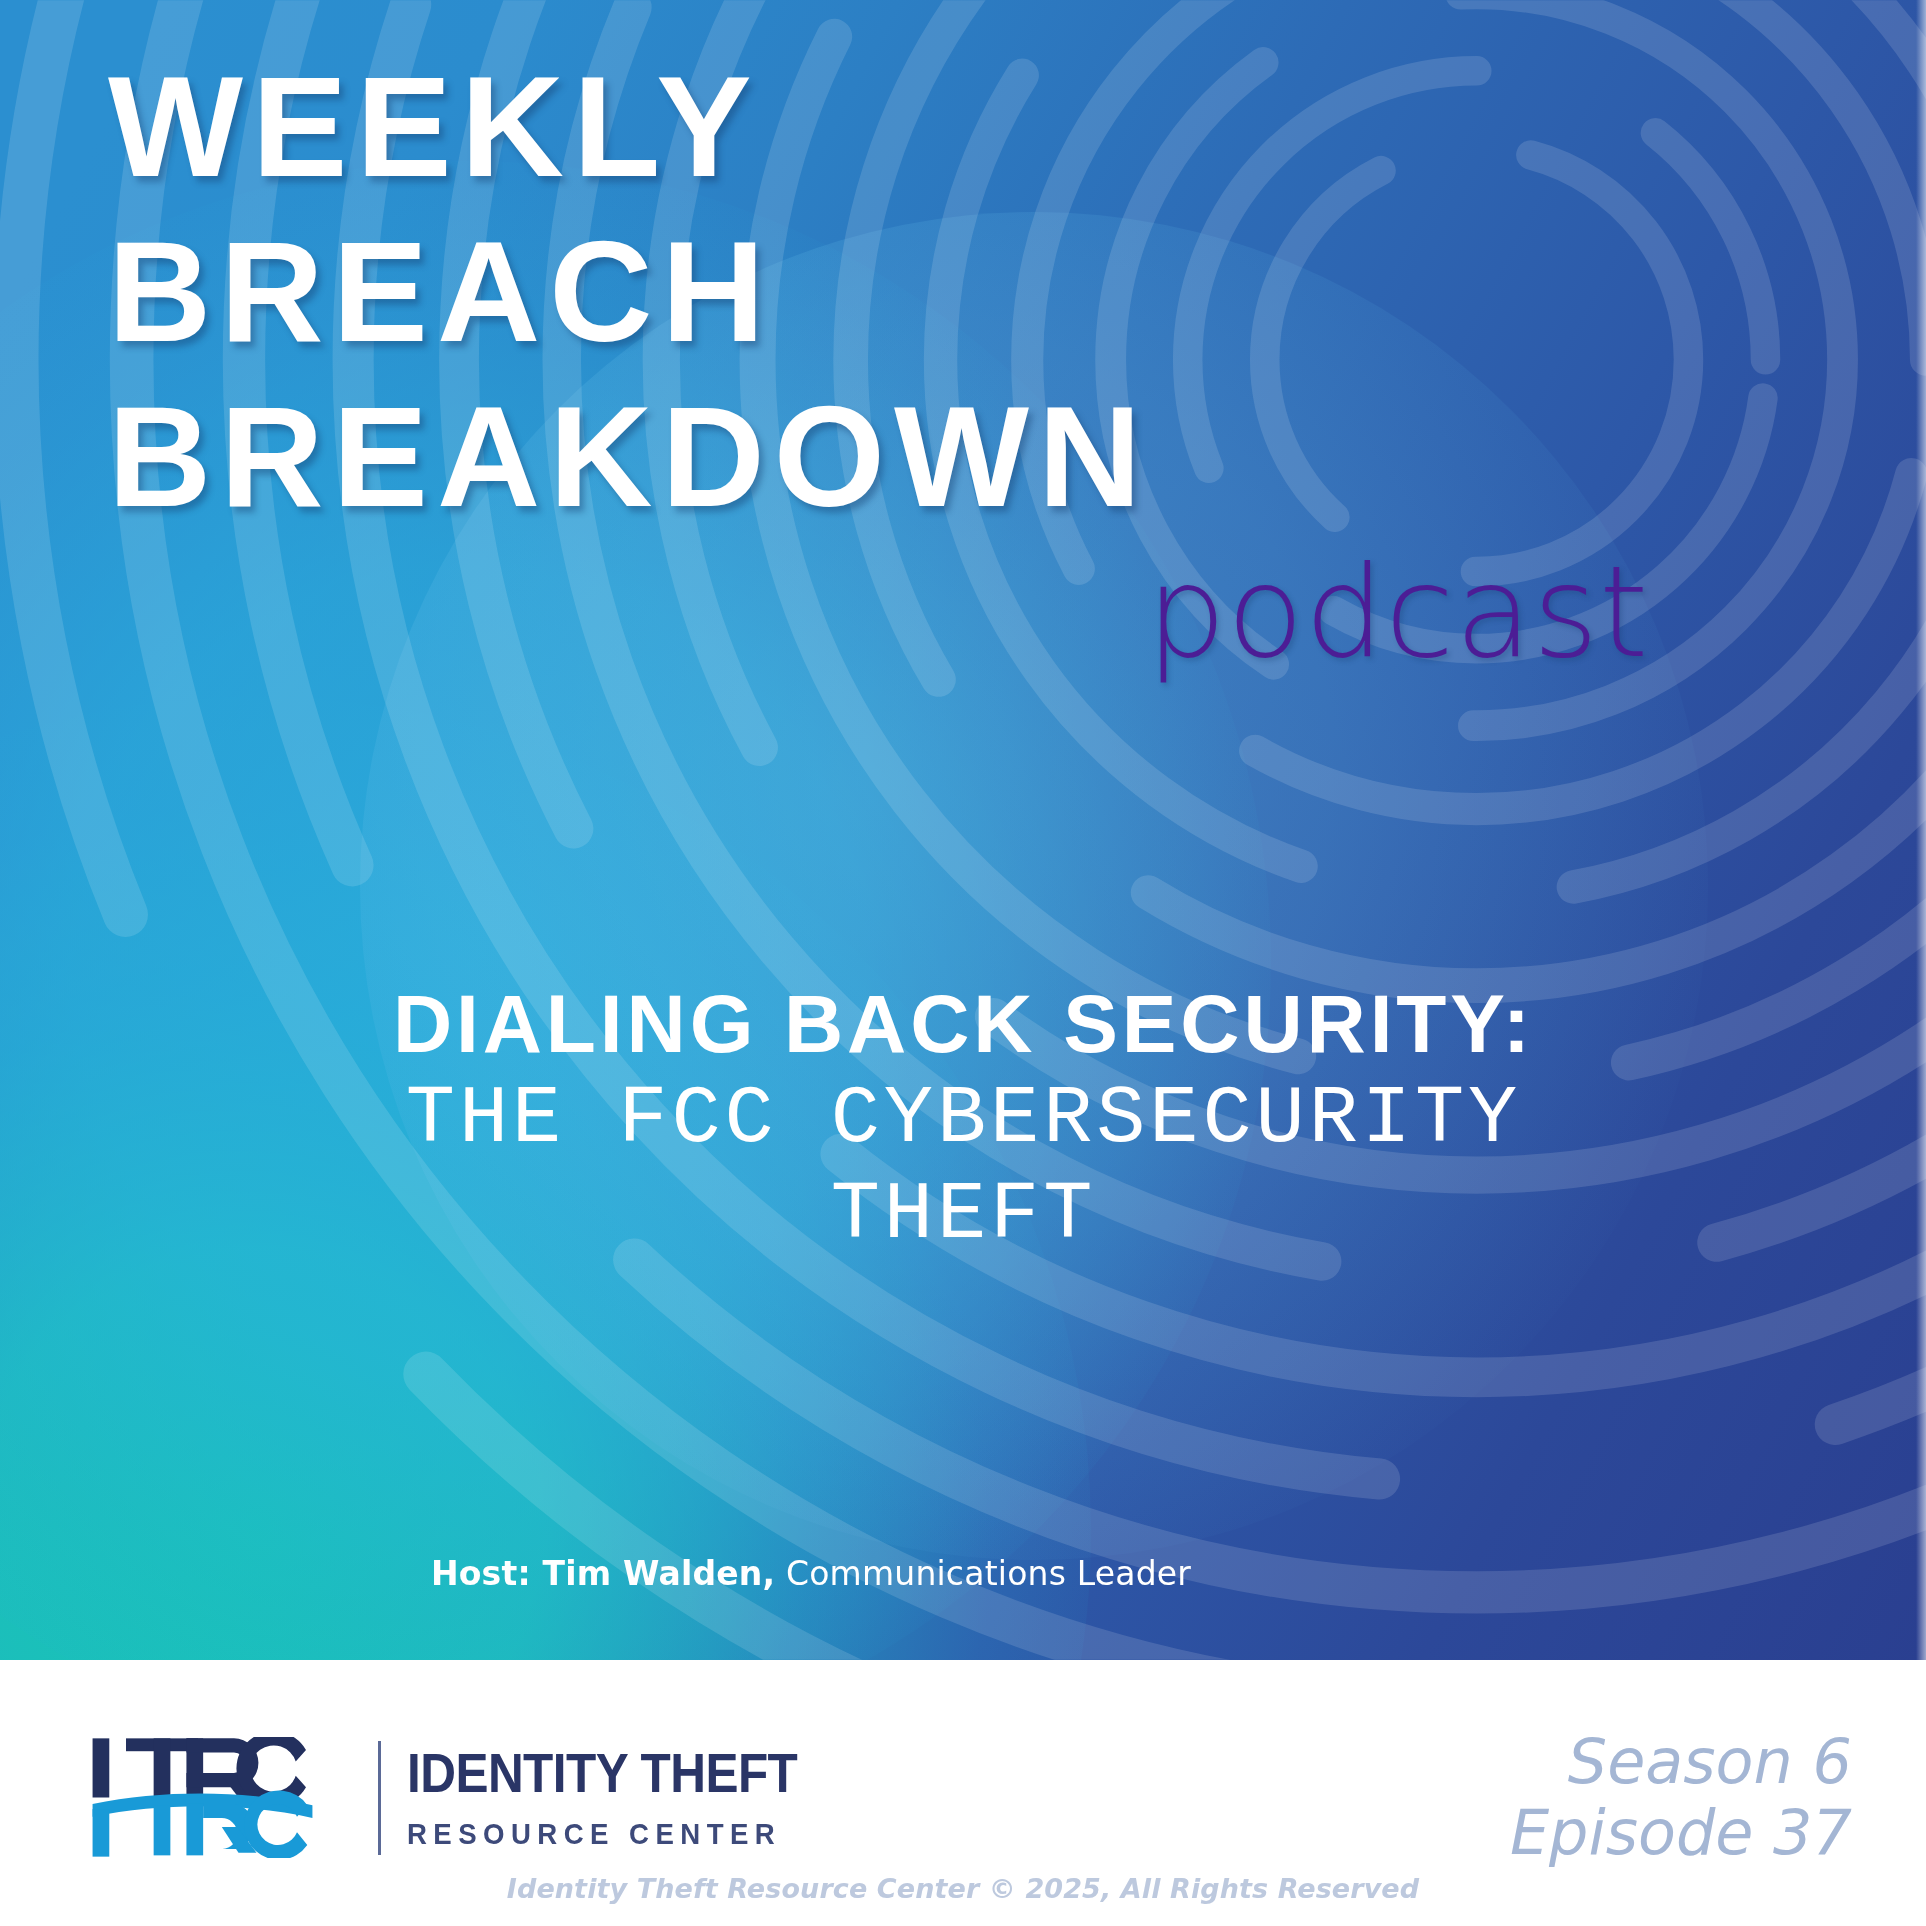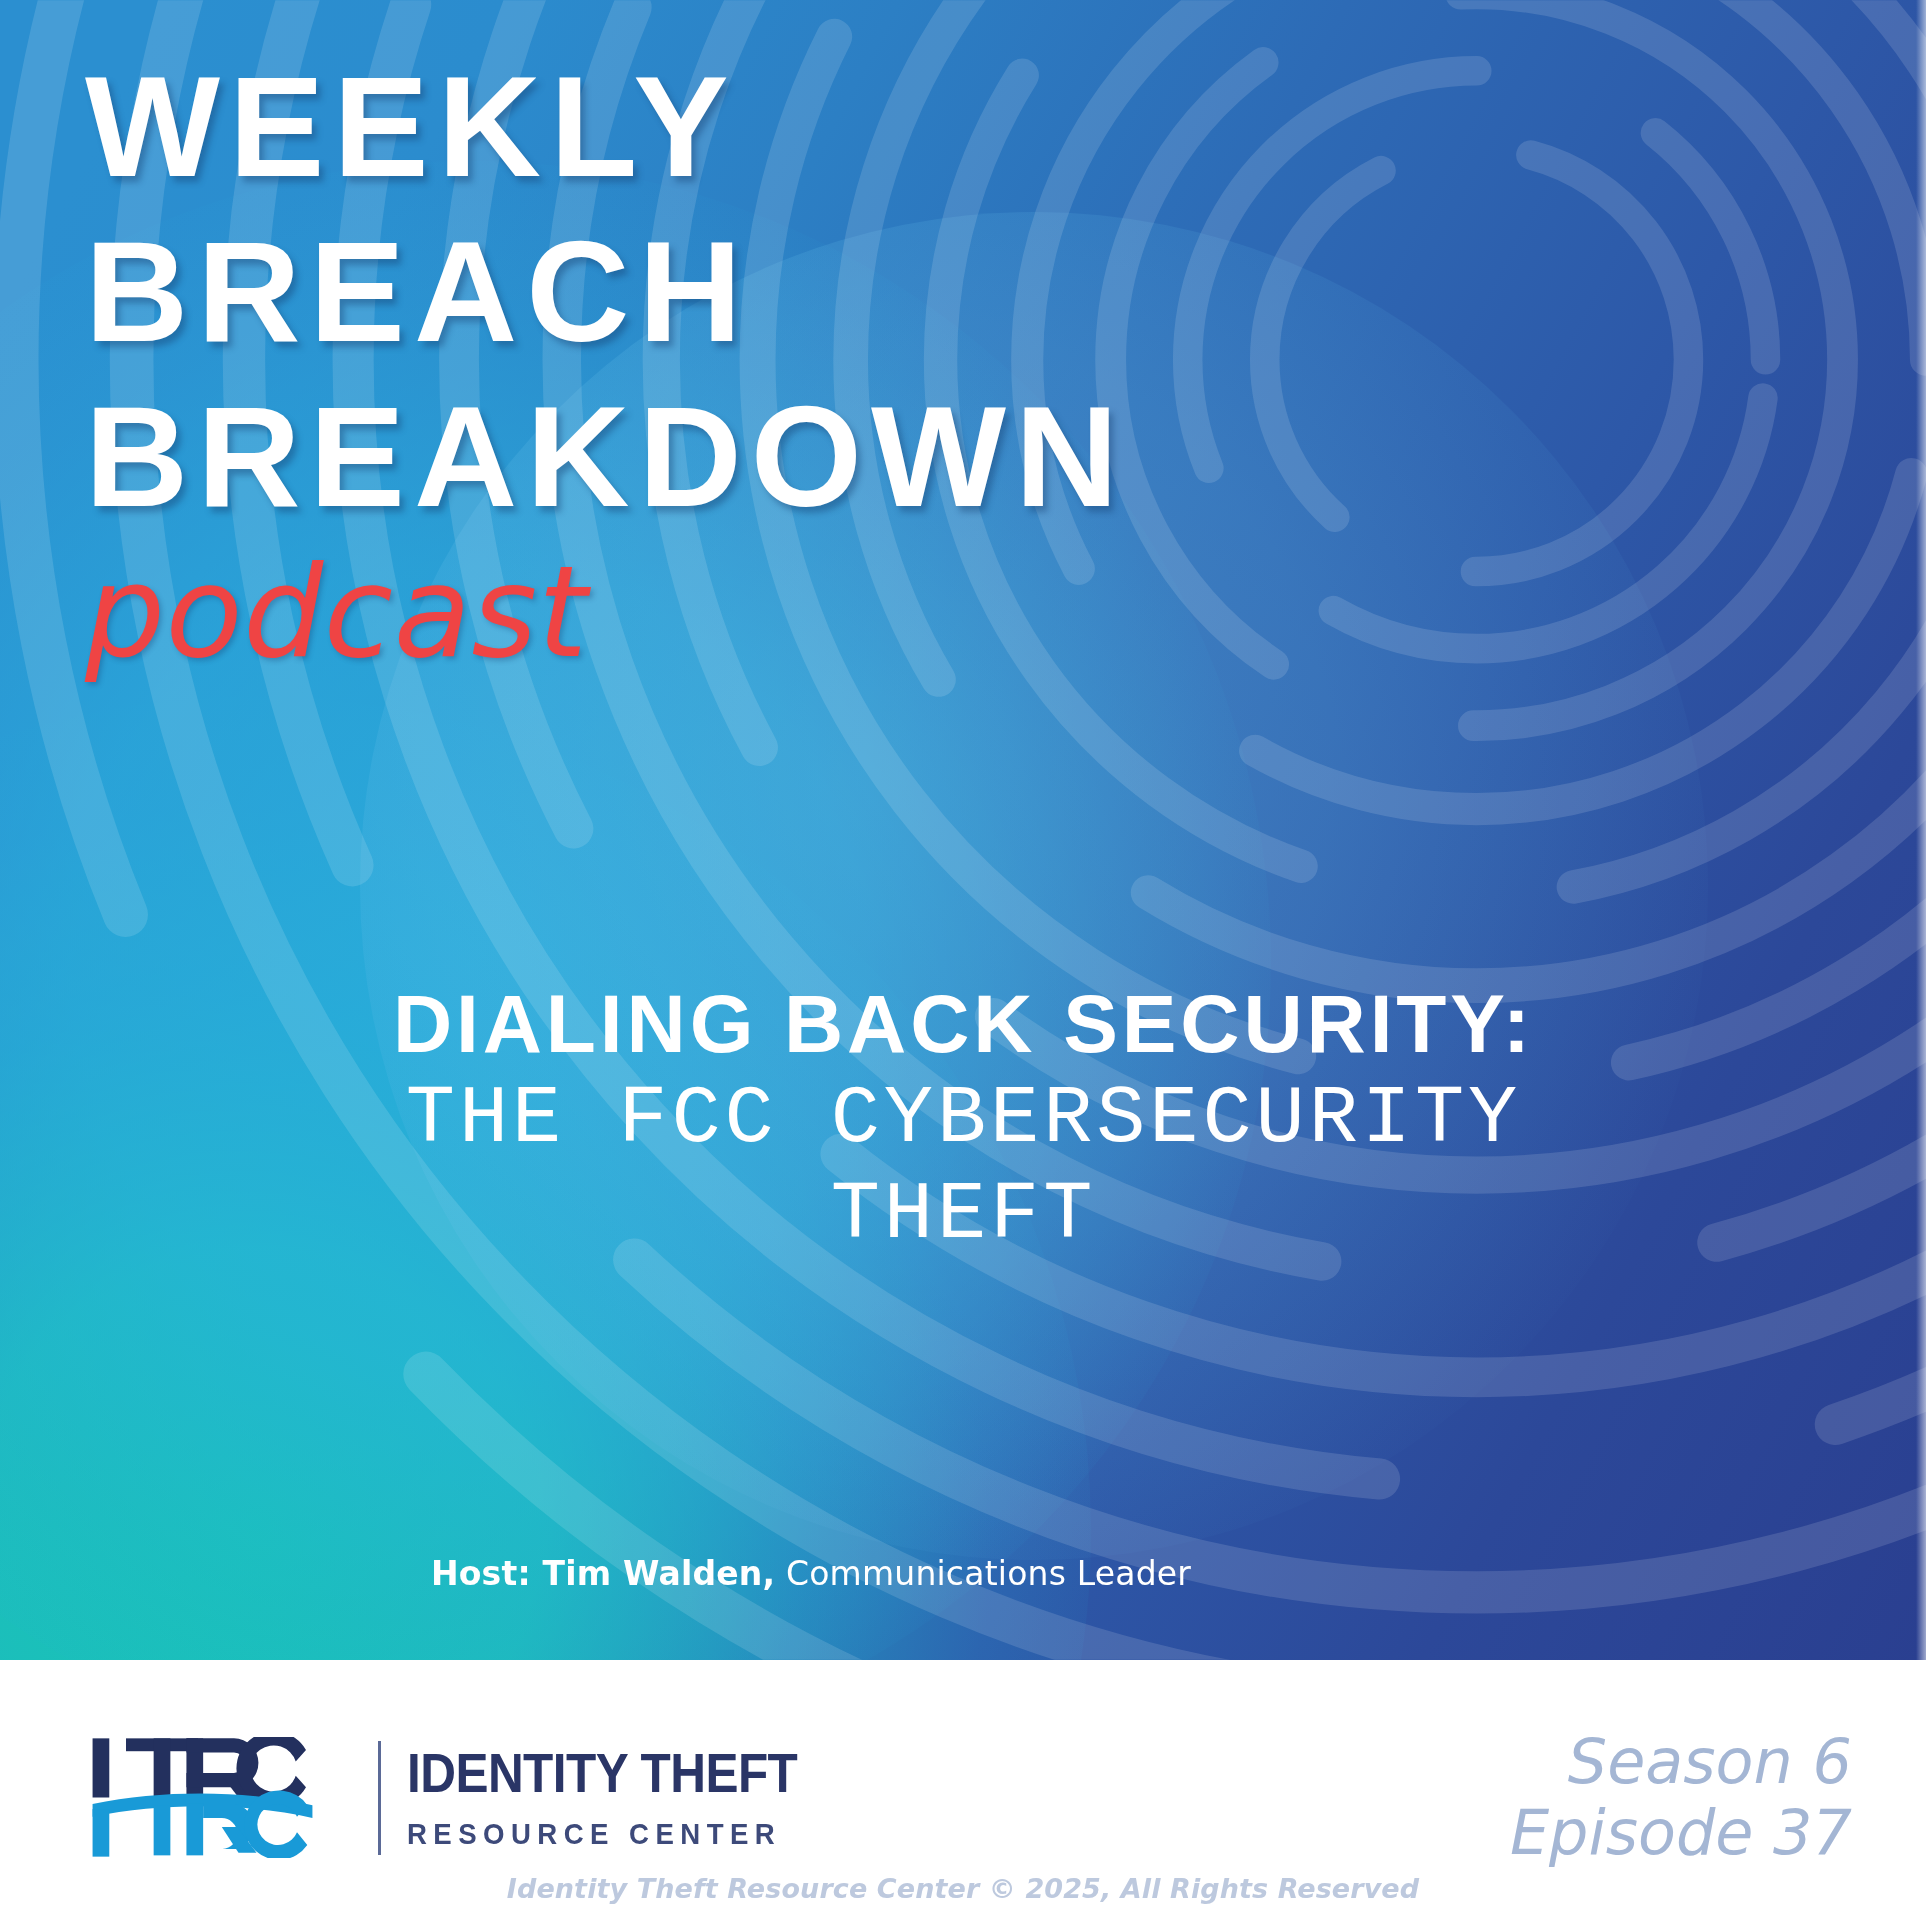--- a/index.html
+++ b/index.html
@@ -96,47 +96,47 @@
     left: 0;
     top: 0;
     width: 1926px;
     height: 1660px;
     pointer-events: none;
   }
 
   
   .title-block {
     position: absolute;
-    left: 85px;
+    left: 108px;
     top: 55px;
     width: 1541px;
   }
   .title-line {
     display: block;
     color: #ffffff;
     font-family: "Liberation Sans", sans-serif;
     font-weight: 700;
     font-size: 143px;
     line-height: 1.0;
     letter-spacing: 9px;
     margin-bottom: 22px;
     text-shadow: 4.5px 5.8px 6.4px rgba(20,60,110,0.40);
     white-space: nowrap;
   }
   .podcast-word {
     display: block;
-    color: #ef4444;
+    color: #4c1d95;
     font-family: "DejaVu Sans", sans-serif;
     font-weight: 300;
-    font-style: italic;
     font-size: 126px;
     line-height: 1.0;
     letter-spacing: 0.6px;
     margin-top: 11.6px;
     text-shadow: 2.6px 3.2px 5.8px rgba(20,60,110,0.30);
+    text-align: right;
   }
 
   
   .episode-title {
     position: absolute;
     left: 103px;
     top: 976px;
     width: 1721px;
     text-align: center;
     color: #ffffff;

